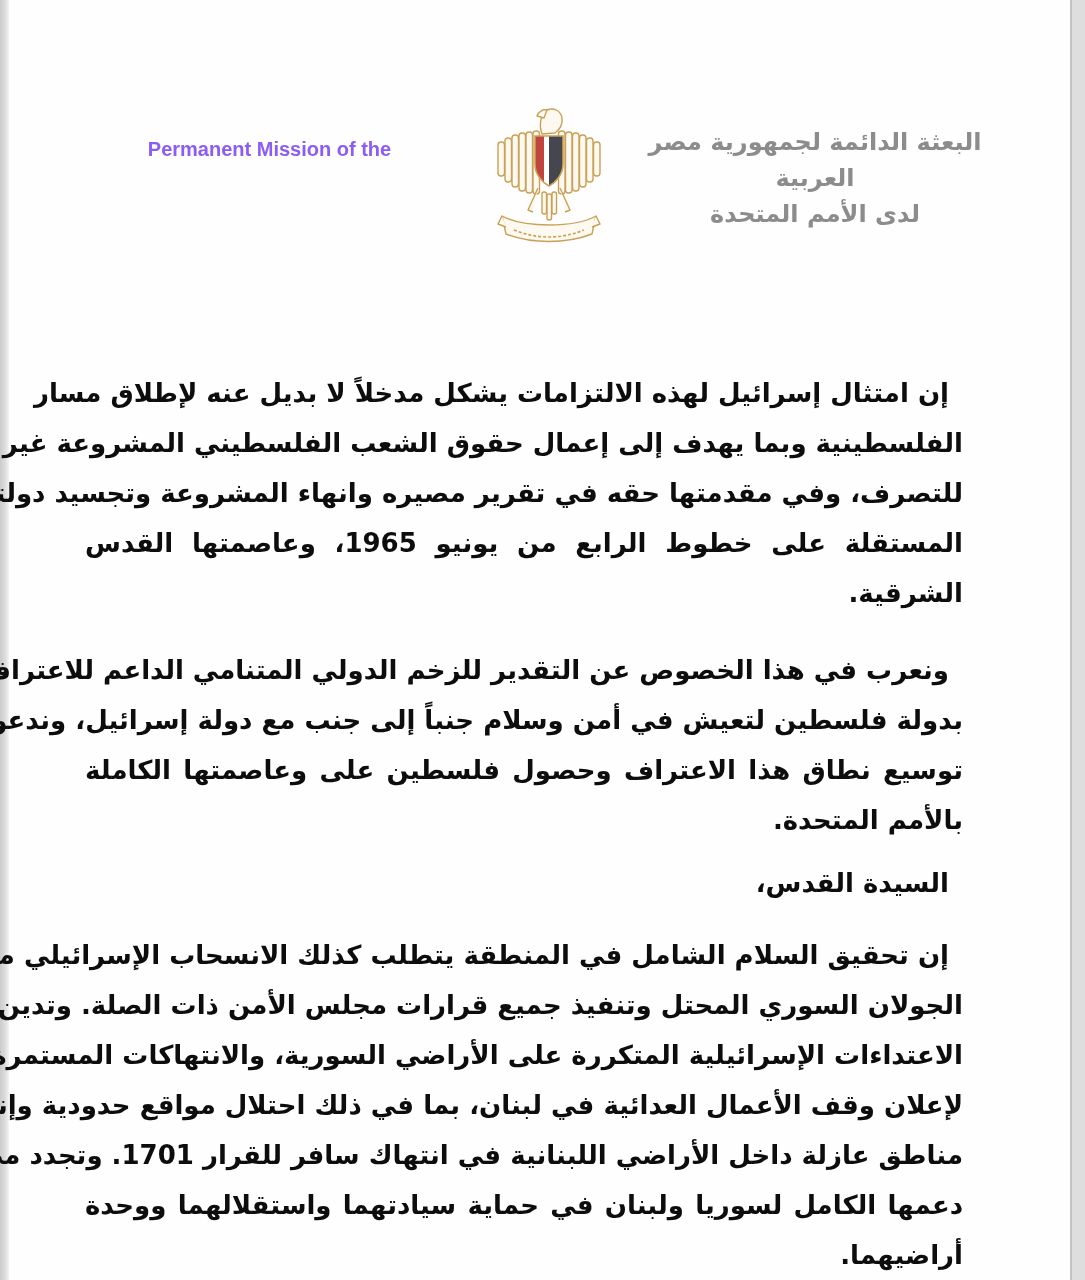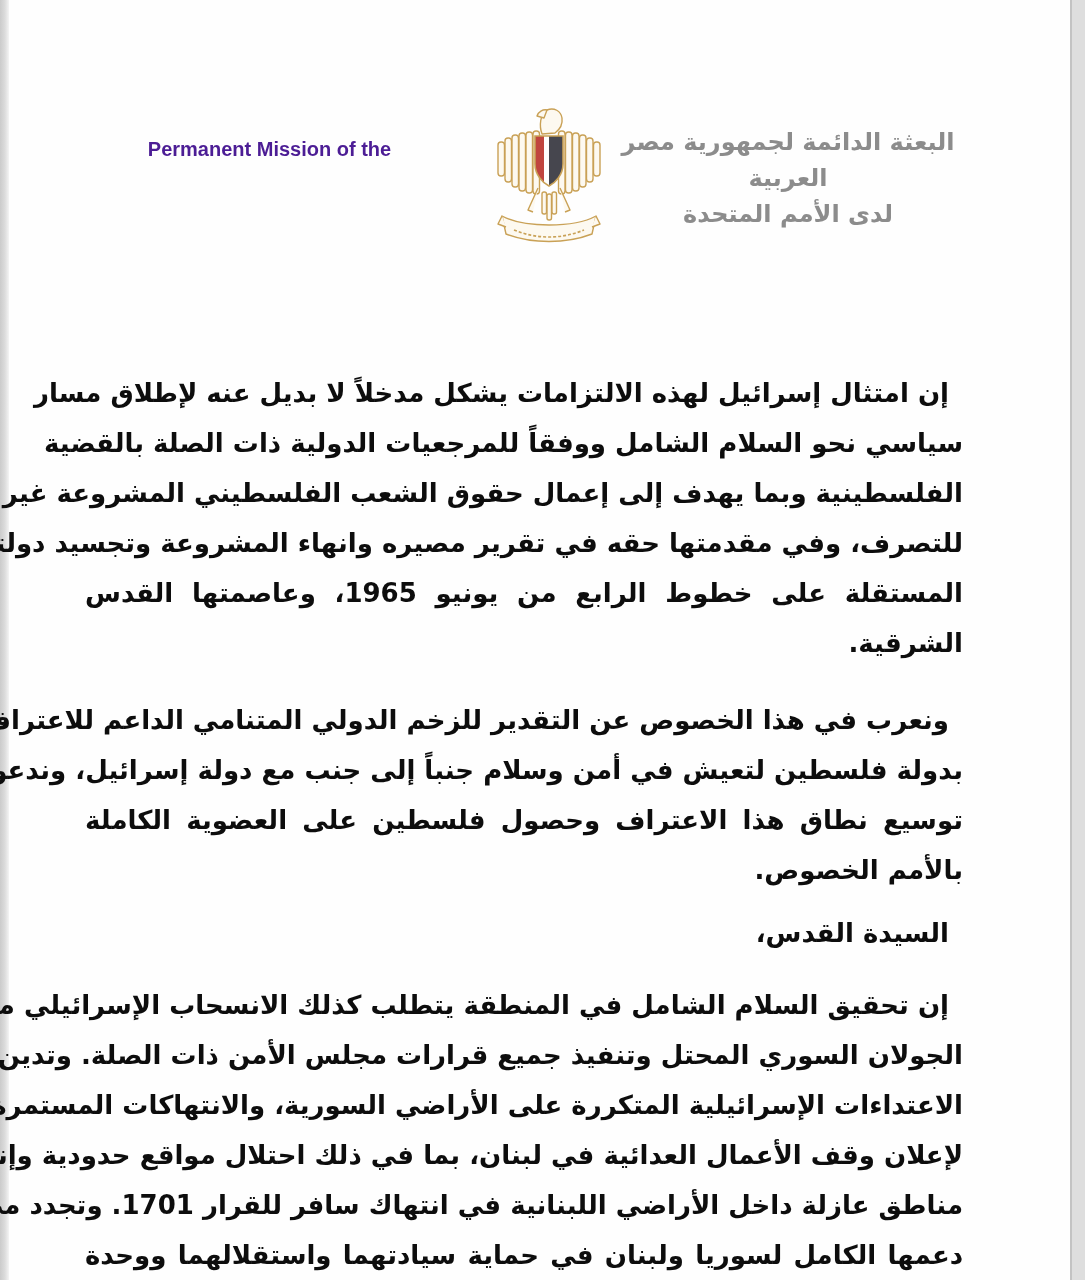--- a/index.html
+++ b/index.html
@@ -17,24 +17,24 @@
   }
   .scan-edge-right{
     position:absolute;right:0;top:0;width:13px;height:1280px;
     background:#dedede;border-left:2px solid #c3c3c3;
   }
   
   .header-en{
     position:absolute;left:112px;top:126px;width:315px;
     text-align:center;
     font-weight:bold;font-size:20px;line-height:47px;
-    color:#4c1d95;
+    color:#8b5cf6;
   }
   .header-ar{
-    position:absolute;left:608px;top:124px;width:360px;
+    position:absolute;left:635px;top:124px;width:360px;
     direction:rtl;text-align:center;
     font-family:"DejaVu Sans",sans-serif;
     font-weight:bold;font-size:24px;line-height:36px;
     color:#8c8c8c;
   }
   .header-ar .ar-line2{}
   .emblem{
     position:absolute;left:494px;top:106px;width:110px;height:142px;
   }
   
@@ -121,30 +121,29 @@
 
   <div class="header-ar" dir="rtl" lang="ar">
     <div class="ar-line1">البعثة الدائمة لجمهورية مصر العربية</div>
     <div class="ar-line2">لدى الأمم المتحدة</div>
   </div>
 
   <div class="body-text" dir="rtl" lang="ar">
 
     <div class="para p1">
       <div class="bline first">إن امتثال إسرائيل لهذه الالتزامات يشكل مدخلاً لا بديل عنه لإطلاق مسار</div>
-      <div class="bline">سياسي نحو السلام الشامل ووفقاً للمرجعيات الدولية ذات الصلة بالقضية</div>
       <div class="bline">الفلسطينية وبما يهدف إلى إعمال حقوق الشعب الفلسطيني المشروعة غير القابلة</div>
       <div class="bline">للتصرف، وفي مقدمتها حقه في تقرير مصيره وانهاء المشروعة وتجسيد دولته</div>
       <div class="bline last">المستقلة على خطوط الرابع من يونيو 1965، وعاصمتها القدس الشرقية.</div>
     </div>
 
     <div class="para p2">
       <div class="bline first">ونعرب في هذا الخصوص عن التقدير للزخم الدولي المتنامي الداعم للاعتراف</div>
       <div class="bline">بدولة فلسطين لتعيش في أمن وسلام جنباً إلى جنب مع دولة إسرائيل، وندعو إلى</div>
-      <div class="bline last">توسيع نطاق هذا الاعتراف وحصول فلسطين على العضوية الكاملة بالأمم الخصوص.</div>
+      <div class="bline last">توسيع نطاق هذا الاعتراف وحصول فلسطين على وعاصمتها الكاملة بالأمم المتحدة.</div>
     </div>
 
     <div class="para p3">
       <div class="bline first last">السيدة القدس،</div>
     </div>
 
     <div class="para p4">
       <div class="bline first">إن تحقيق السلام الشامل في المنطقة يتطلب كذلك الانسحاب الإسرائيلي من</div>
       <div class="bline">الجولان السوري المحتل وتنفيذ جميع قرارات مجلس الأمن ذات الصلة. وتدين مصر</div>
       <div class="bline">الاعتداءات الإسرائيلية المتكررة على الأراضي السورية، والانتهاكات المستمرة</div>

